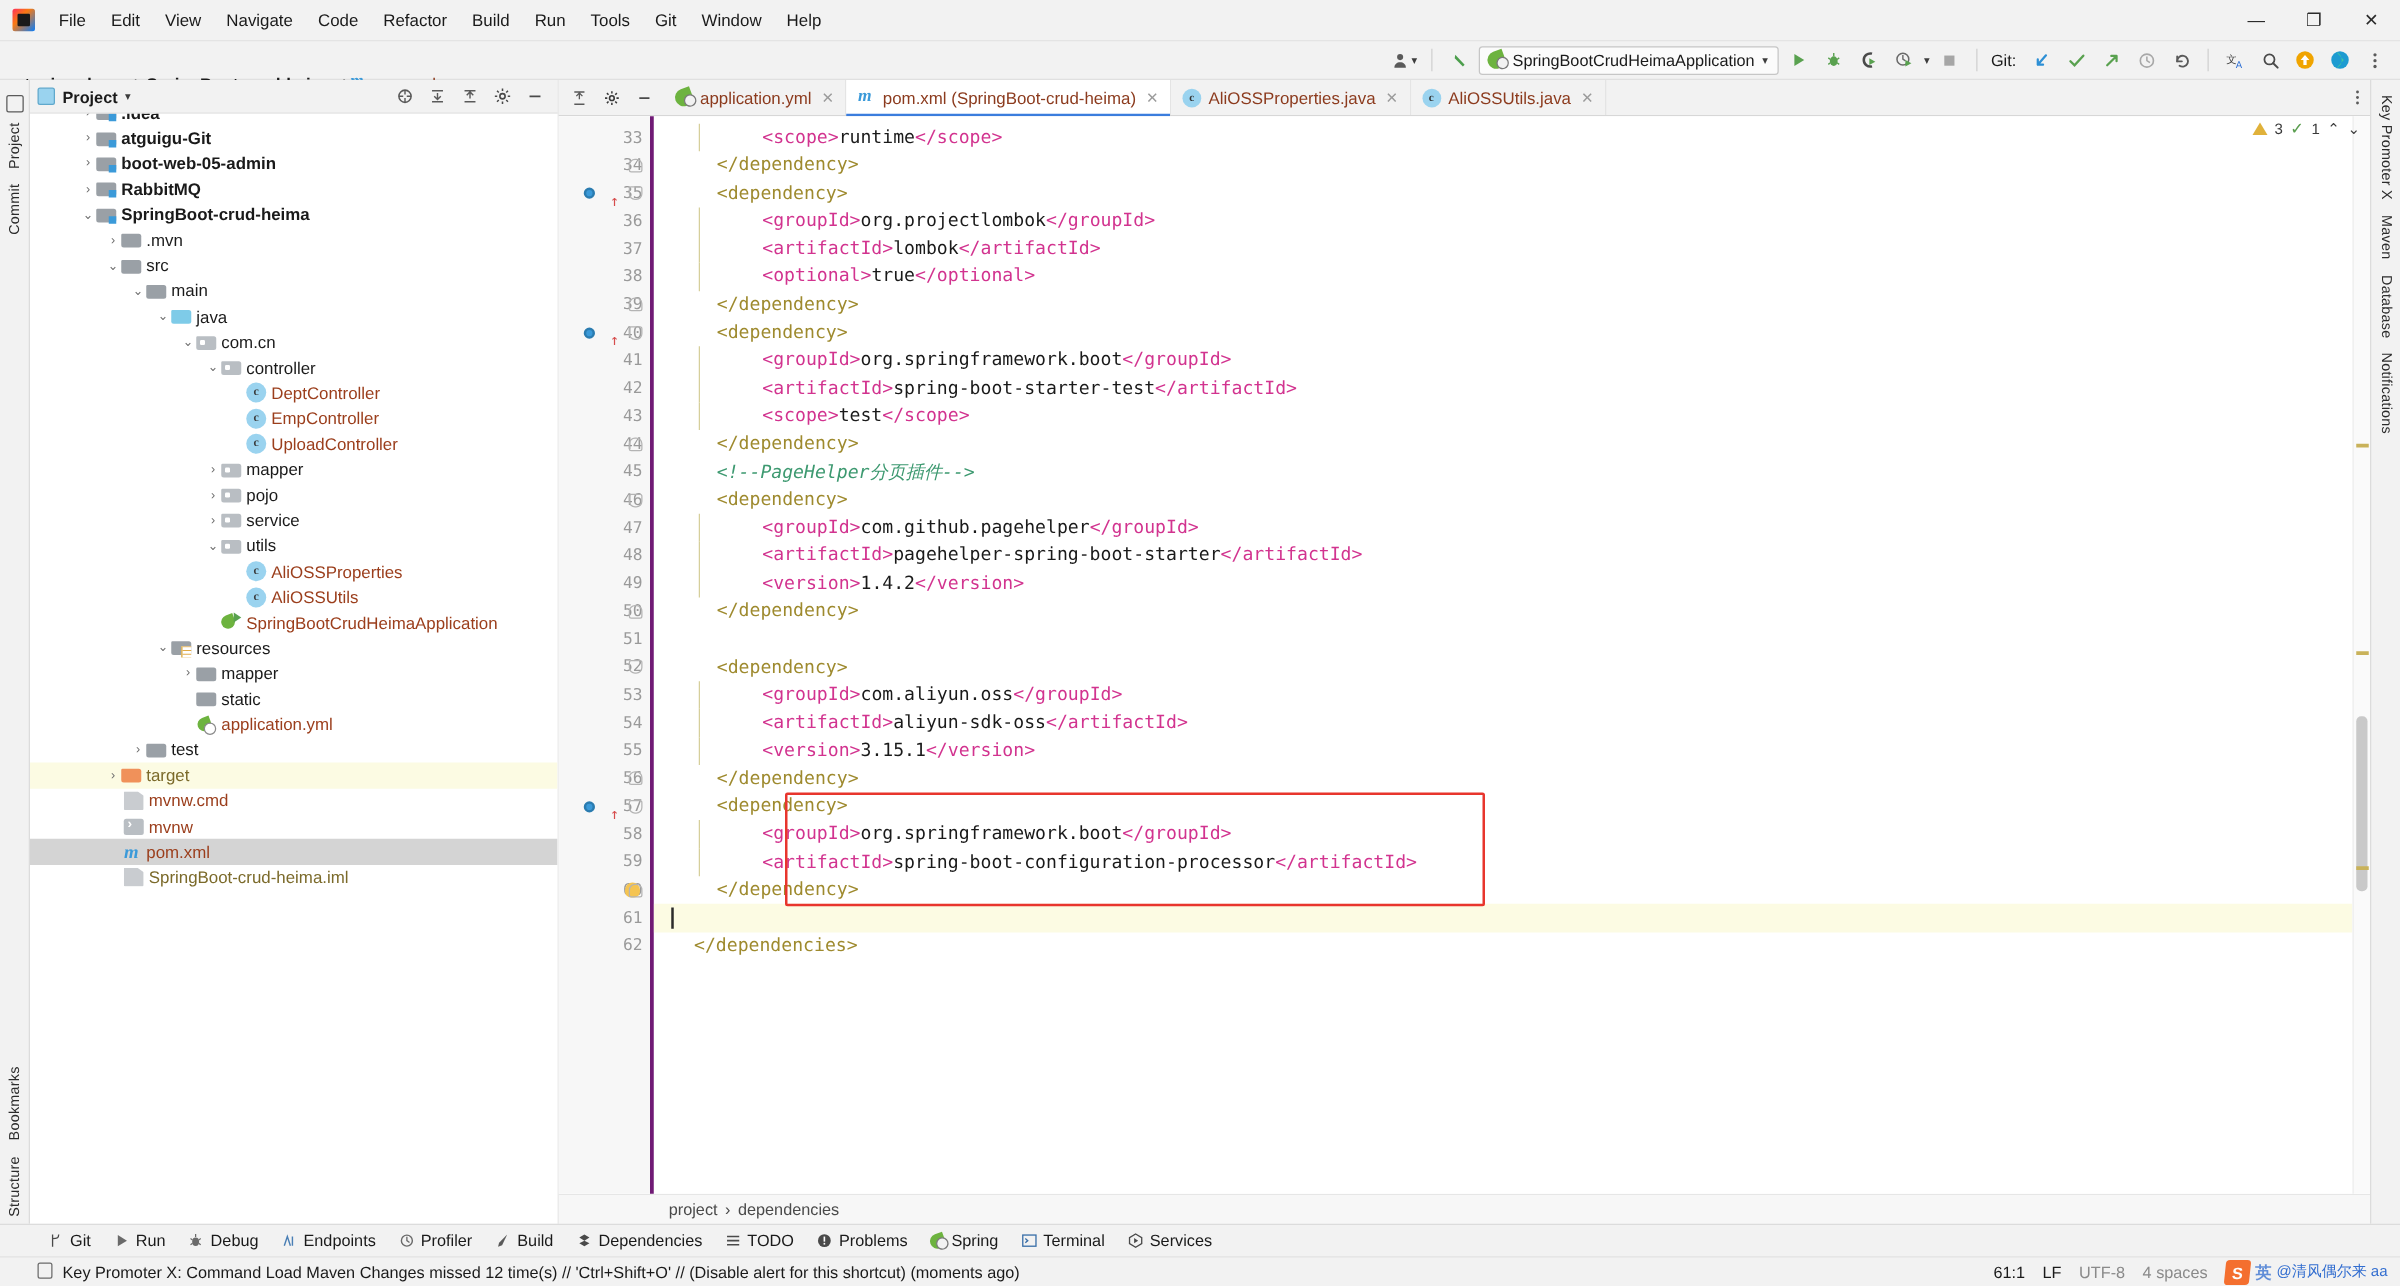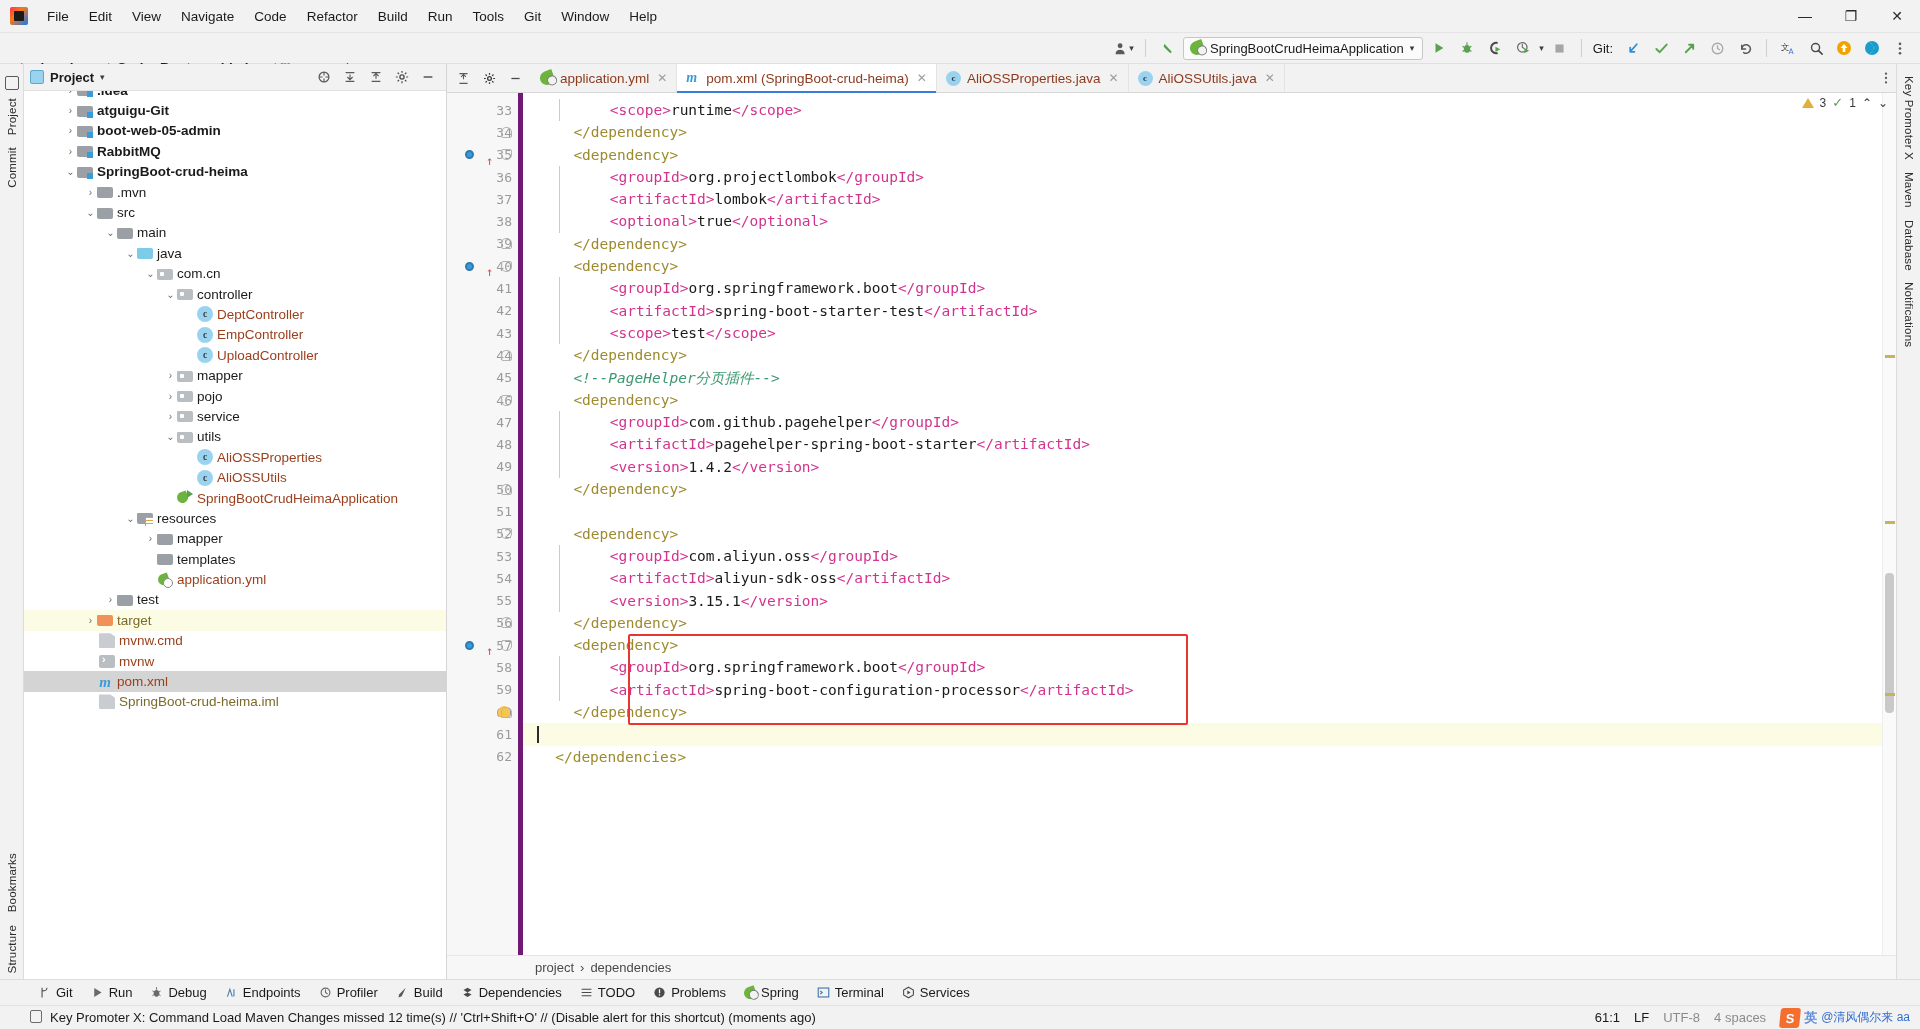--- a/index.html
+++ b/index.html
@@ -210,21 +210,21 @@
   .cls-badge {
     width: 15px; height: 15px; border-radius: 50%; background: #9ad3ef;
     font-size: 9px; color: #333; display: flex; align-items: center; justify-content: center;
     font-weight: bold; font-family: "Liberation Serif", serif; flex: 0 0 15px;
   }
   .tab-tail { margin-left: auto; display: flex; align-items: center; padding: 0 8px; }
 
   .editor-wrap { flex: 1 1 auto; display: flex; min-height: 0; position: relative; background: #fff; }
 
   .gutter {
-    width: 76px; flex: 0 0 76px; background: #f7f7f7; border-right: 5px solid #701a75;
+    width: 76px; flex: 0 0 76px; background: #f7f7f7; border-right: 3px solid #701a75;
     padding-top: 6px; font-family: "DejaVu Sans Mono", monospace; font-size: 13px;
     color: #9a9a9a; position: relative;
   }
   .gline {
     height: 22.3px; display: flex; align-items: center; justify-content: flex-end;
     padding-right: 6px; position: relative;
   }
   .gline .num { width: 22px; text-align: right; }
   .run-ico {
     position: absolute; right: 44px; width: 9px; height: 9px; border-radius: 50%;
@@ -644,21 +644,21 @@
           <div class="trow">
             <span style="width: 120px; flex: 0 0 120px;"></span>
             <span class="arrow">›</span>
             <span class="ico folder"></span>
             <span class="tlabel dark">mapper</span>
           </div>
           <div class="trow">
             <span style="width: 120px; flex: 0 0 120px;"></span>
             <span class="arrow"></span>
             <span class="ico folder"></span>
-            <span class="tlabel dark">templates</span>
+            <span class="tlabel dark">static</span>
           </div>
           <div class="trow">
             <span style="width: 120px; flex: 0 0 120px;"></span>
             <span class="arrow"></span>
             <span class="ico spring"></span>
             <span class="tlabel red">application.yml</span>
           </div>
           <div class="trow">
             <span style="width: 80px; flex: 0 0 80px;"></span>
             <span class="arrow">›</span>

